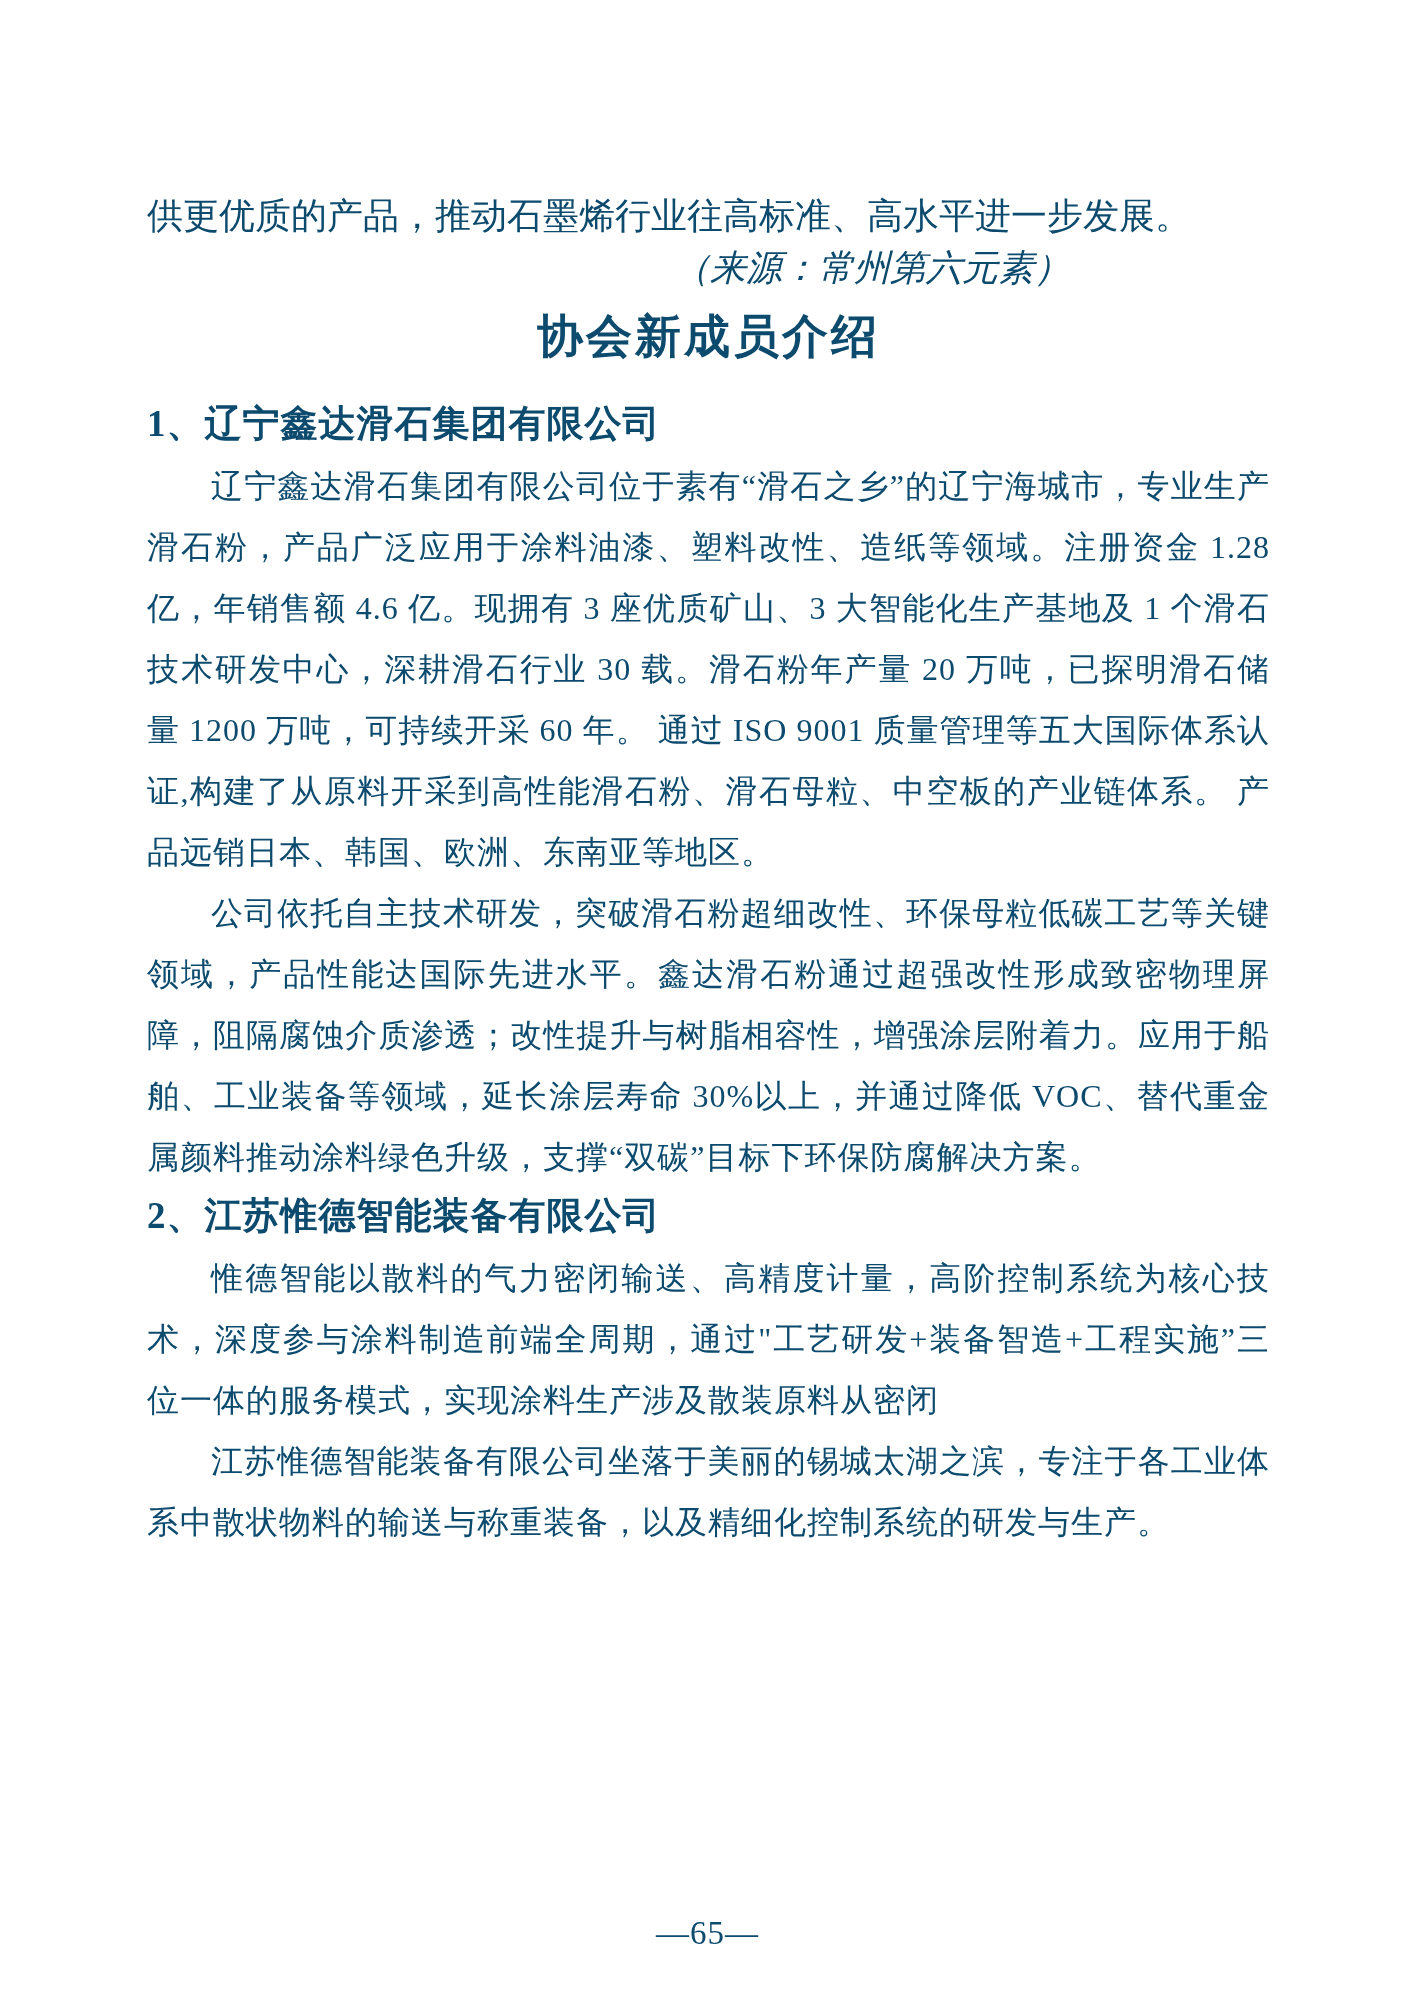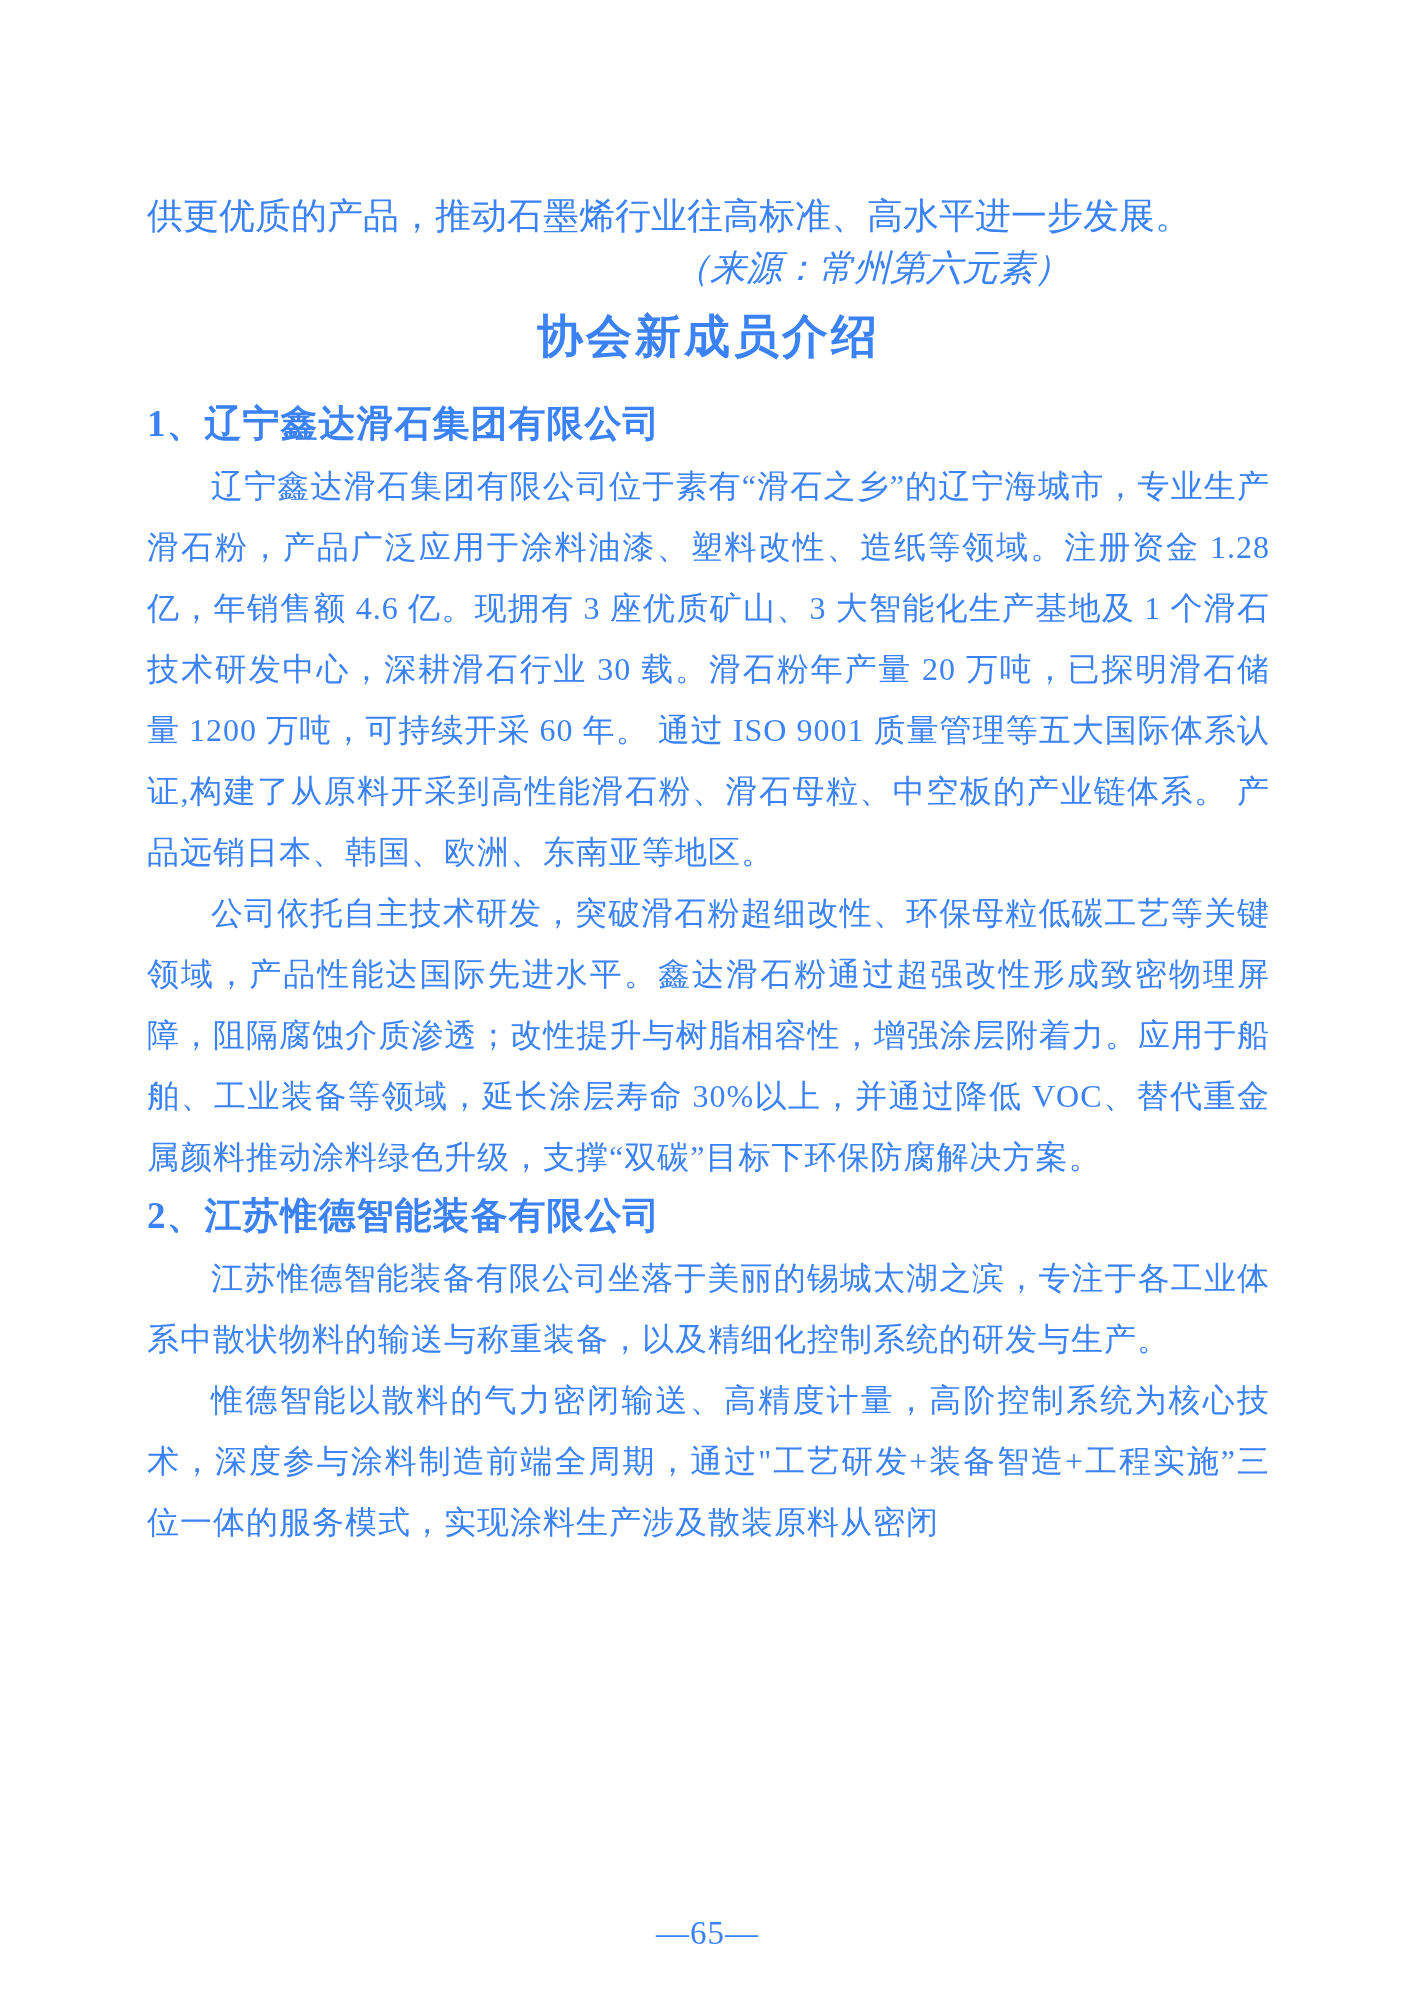--- a/index.html
+++ b/index.html
@@ -5,21 +5,21 @@
   html, body {
     margin: 0;
     padding: 0;
     background: #ffffff;
   }
   .page {
     position: relative;
     width: 1415px;
     height: 2000px;
     background: #ffffff;
-    color: #3b82f6;
+    color: #0c4a6e;
     font-family: "Liberation Serif", "DejaVu Serif", serif;
     overflow: hidden;
   }
   .content {
     position: absolute;
     top: 190px;
     left: 147px;
     right: 145px;
   }
   .body-line {
@@ -82,20 +82,20 @@
     <h1 class="doc-heading">协会新成员介绍</h1>
 
     <h2 class="sub-heading">1、辽宁鑫达滑石集团有限公司</h2>
 
     <p class="para">辽宁鑫达滑石集团有限公司位于素有“滑石之乡”的辽宁海城市，专业生产滑石粉，产品广泛应用于涂料油漆、塑料改性、造纸等领域。注册资金 1.28 亿，年销售额 4.6 亿。现拥有 3 座优质矿山、3 大智能化生产基地及 1 个滑石技术研发中心，深耕滑石行业 30 载。滑石粉年产量 20 万吨，已探明滑石储量 1200 万吨，可持续开采 60 年。 通过 ISO 9001 质量管理等五大国际体系认证,构建了从原料开采到高性能滑石粉、滑石母粒、中空板的产业链体系。 产品远销日本、韩国、欧洲、东南亚等地区。</p>
 
     <p class="para">公司依托自主技术研发，突破滑石粉超细改性、环保母粒低碳工艺等关键领域，产品性能达国际先进水平。鑫达滑石粉通过超强改性形成致密物理屏障，阻隔腐蚀介质渗透；改性提升与树脂相容性，增强涂层附着力。应用于船舶、工业装备等领域，延长涂层寿命 30%以上，并通过降低 VOC、替代重金属颜料推动涂料绿色升级，支撑“双碳”目标下环保防腐解决方案。</p>
 
     <h2 class="sub-heading">2、江苏惟德智能装备有限公司</h2>
 
+    <p class="para">惟德智能以散料的气力密闭输送、高精度计量，高阶控制系统为核心技术，深度参与涂料制造前端全周期，通过"工艺研发+装备智造+工程实施”三位一体的服务模式，实现涂料生产涉及散装原料从密闭</p>
+
     <p class="para">江苏惟德智能装备有限公司坐落于美丽的锡城太湖之滨，专注于各工业体系中散状物料的输送与称重装备，以及精细化控制系统的研发与生产。</p>
-
-    <p class="para">惟德智能以散料的气力密闭输送、高精度计量，高阶控制系统为核心技术，深度参与涂料制造前端全周期，通过"工艺研发+装备智造+工程实施”三位一体的服务模式，实现涂料生产涉及散装原料从密闭</p>
 
   </div>
 
   <div class="footer">—65—</div>
 </div>
 
 </body></html>

